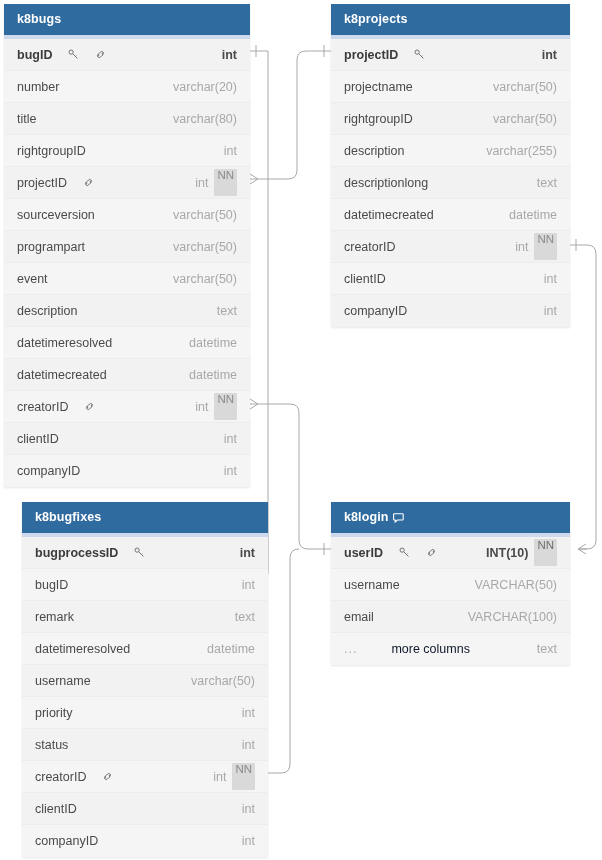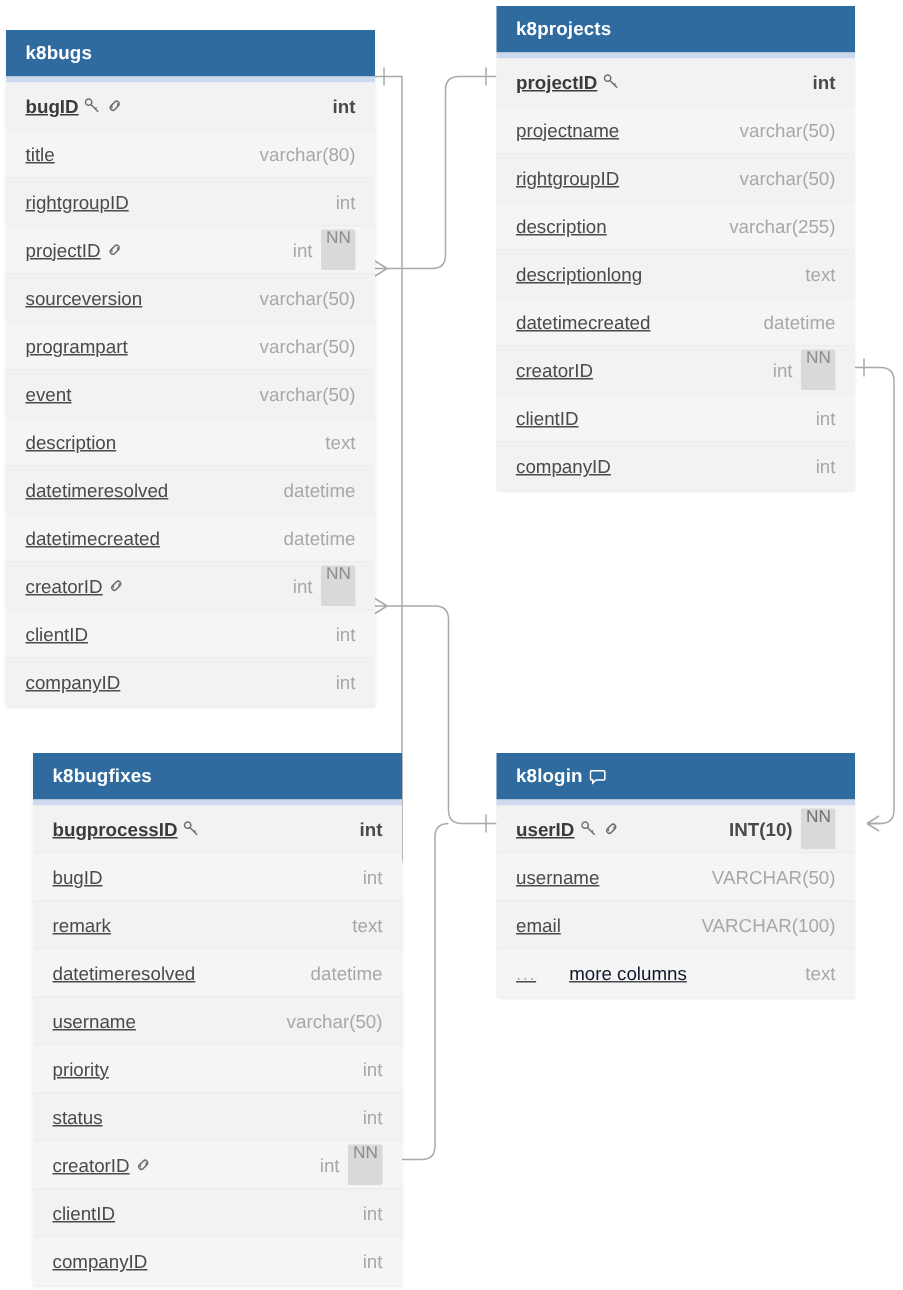--- a/index.html
+++ b/index.html
@@ -68,23 +68,22 @@
     background: #f2f2f2;
     border-bottom: 1px solid #ececec;
     white-space: nowrap;
   }
   .row:nth-child(even) { background: #f5f5f5; }
   .row:last-child { border-bottom: none; }
   .row.pk .col-name { font-weight: bold; color: #3b3b3b; }
   .col-name {
     display: flex;
     align-items: center;
-    gap: 4px;
+    gap: 16px;
     flex: 0 0 auto;
-    text-decoration: underline;
   }
   .col-spacer { flex: 1 1 auto; min-width: 8px; }
   .col-type {
     color: #a8a8a8;
     font-size: 12.5px;
     flex: 0 0 auto;
   }
   .row.pk .col-type { color: #4a4a4a; font-weight: bold; }
   .nn-badge {
     margin-left: 6px;
@@ -139,21 +138,21 @@
       </g>
 
       <g>
         <path d="M570,245 L587,245 Q596,245 596,254 L596,540 Q596,549 587,549 L578,549"></path>
         <path d="M576,239 L576,251"></path>
         <path d="M578,549 L586,544 M578,549 L586,554 M578,549 L587,549"></path>
       </g>
     </g>
   </svg>
 
-  <div class="table-node" style="left:4px; top:4px; width:246px;margin-top:16px;">
+  <div class="table-node" style="left:4px; top:4px; width:246px;">
     <div class="table-header">
       <span class="hdr-title">k8bugs</span>
     </div>
     <div class="header-underline"></div>
     <div class="rows">
 
       <div class="row pk">
         <span class="col-name">
           <span>bugID</span>
           <span class="icn">
@@ -171,20 +170,27 @@
                   <path d="M4.3 7.7 A1.9 1.9 0 0 1 4.3 5.0 L6.0 3.3 A1.9 1.9 0 0 1 8.7 6.0 L7.9 6.8"></path>
                   <path d="M7.7 4.3 A1.9 1.9 0 0 1 7.7 7.0 L6.0 8.7 A1.9 1.9 0 0 1 3.3 6.0 L4.1 5.2"></path>
                 </g>
               </svg>
             </span>
         </span>
         <span class="col-spacer"></span>
         <span class="col-type">int</span>
       </div>
 
+      <div class="row">
+        <span class="col-name">
+          <span>number</span>
+        </span>
+        <span class="col-spacer"></span>
+        <span class="col-type">varchar(20)</span>
+      </div>
 
       <div class="row">
         <span class="col-name">
           <span>title</span>
         </span>
         <span class="col-spacer"></span>
         <span class="col-type">varchar(80)</span>
       </div>
 
       <div class="row">

